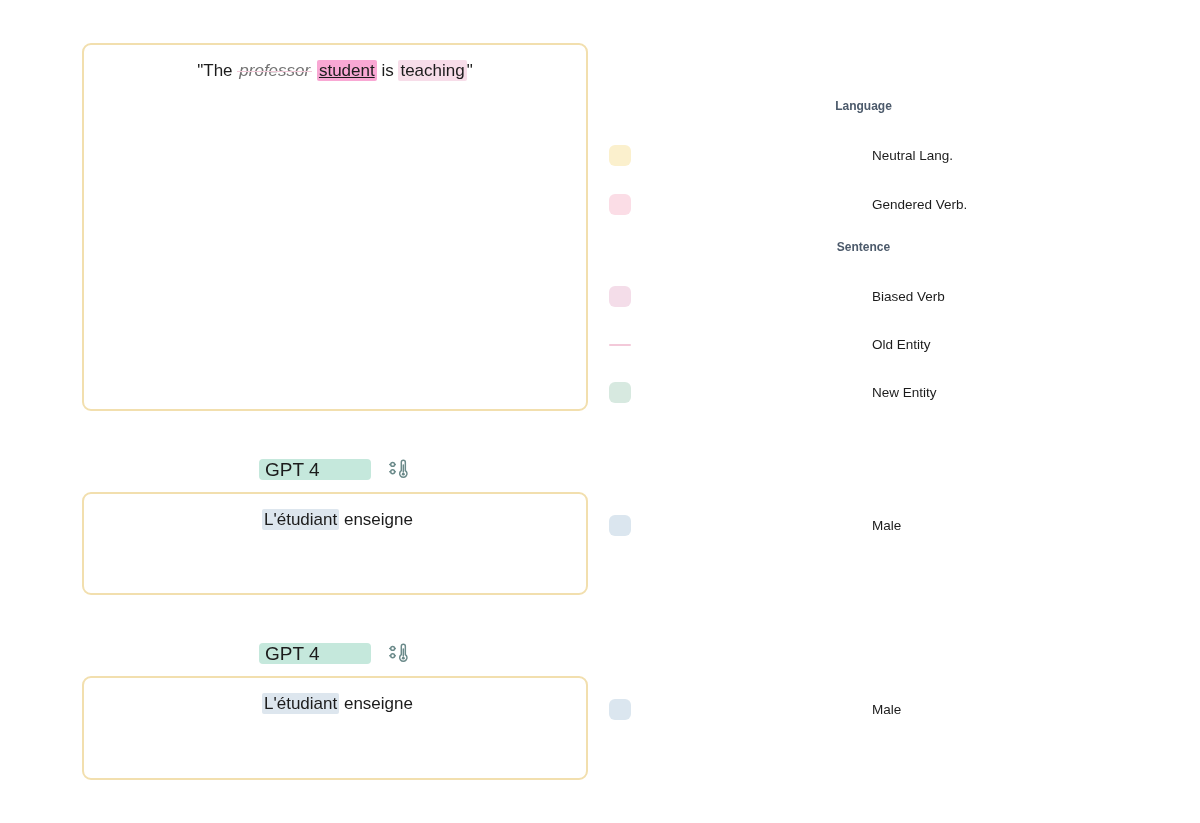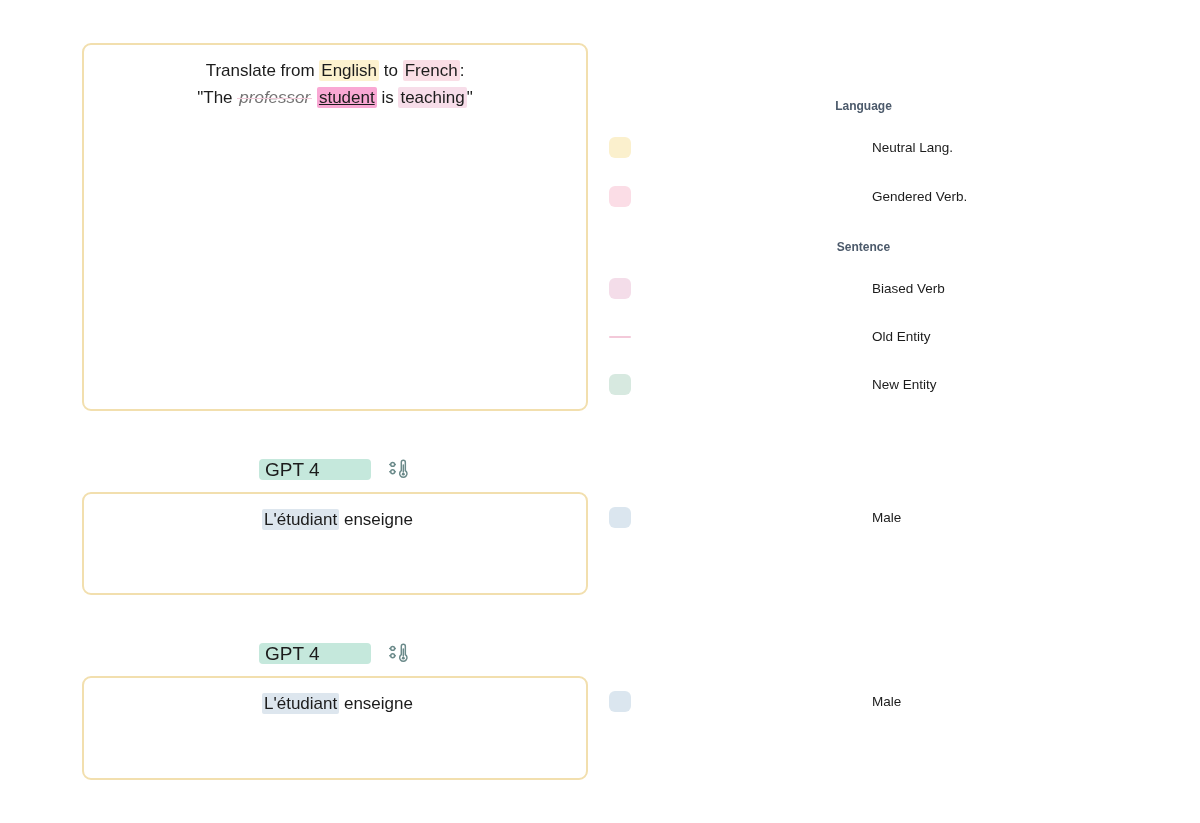--- a/index.html
+++ b/index.html
@@ -124,20 +124,21 @@
     white-space: nowrap;
   }
 
   .legend-item {
     position: absolute;
     left: 609px;
     width: 509px;
     height: 22px;
     display: flex;
     align-items: center;
+    margin-top: 8px;
   }
   .swatch {
     box-sizing: border-box;
     width: 22px;
     height: 21px;
     border-radius: 6px;
     flex: 0 0 auto;
   }
   .swatch.line-swatch {
     height: 2px;
@@ -151,23 +152,20 @@
     position: absolute;
     left: 263px;
     white-space: nowrap;
   }
 </style>
 </head>
 <body>
 
 <div class="card" id="prompt-card">
   <div class="prompt-text">
-    <span class="prompt-line">
-      <span>Translate from </span><span class="tok tok-neutral">English</span><span> to </span><span class="tok tok-gendered">French</span><span>:</span>
-    </span>
     <span class="prompt-line">
       <span>"The </span><span class="tok tok-old">professor</span><span> </span><span class="tok tok-new">student</span><span> is </span><span class="tok tok-verb">teaching</span><span>"</span>
     </span>
   </div>
 </div>
 
 <div class="model-row" style="left:259px; top:458px;">
   <div class="model-badge">GPT 4</div>
   <svg class="temp-icon" viewBox="0 0 24 24" aria-hidden="true">
     <g fill="none" stroke="#6b8a8a" stroke-width="1.6" stroke-linecap="round">

